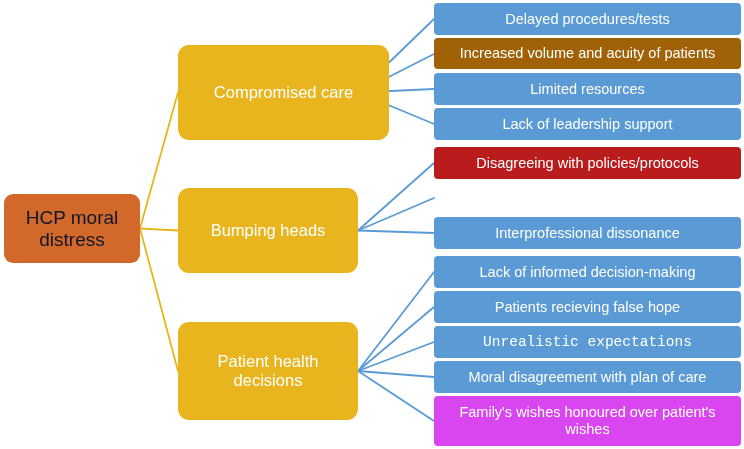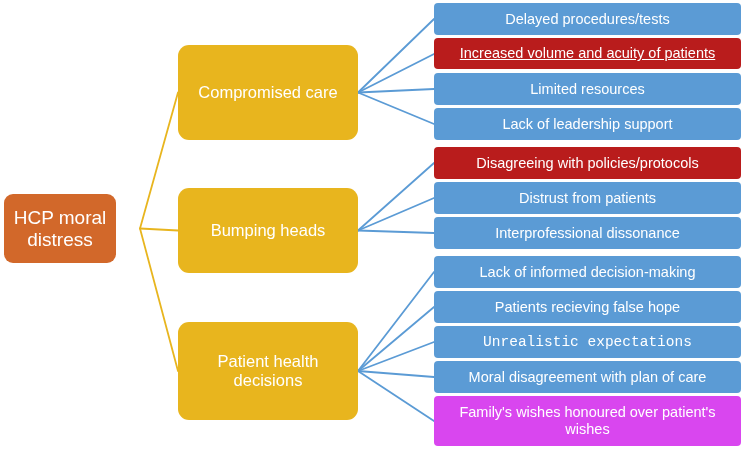--- a/index.html
+++ b/index.html
@@ -70,56 +70,53 @@
       <line x1="358" y1="230.5" x2="434" y2="163" stroke="#5B9BD5" stroke-width="1.8" stroke-linecap="round"></line>
       <line x1="358" y1="230.5" x2="434" y2="198" stroke="#5B9BD5" stroke-width="1.8" stroke-linecap="round"></line>
       <line x1="358" y1="230.5" x2="434" y2="233" stroke="#5B9BD5" stroke-width="1.8" stroke-linecap="round"></line>
       <line x1="358" y1="371" x2="434" y2="272" stroke="#5B9BD5" stroke-width="1.8" stroke-linecap="round"></line>
       <line x1="358" y1="371" x2="434" y2="307" stroke="#5B9BD5" stroke-width="1.8" stroke-linecap="round"></line>
       <line x1="358" y1="371" x2="434" y2="342" stroke="#5B9BD5" stroke-width="1.8" stroke-linecap="round"></line>
       <line x1="358" y1="371" x2="434" y2="377" stroke="#5B9BD5" stroke-width="1.8" stroke-linecap="round"></line>
       <line x1="358" y1="371" x2="434" y2="421" stroke="#5B9BD5" stroke-width="1.8" stroke-linecap="round"></line>
     </svg>
 
-  <div class="node node-root" style="left: 4px; top: 194px; width: 112px; height: 69px; background: rgb(210, 104, 42); color: #ffffff; justify-content: center;">
+  <div class="node node-root" style="left: 4px; top: 194px; width: 136px; height: 69px; background: rgb(210, 104, 42); color: #0f172a; justify-content: center;">
     <span class="node-label">HCP moral
 distress</span>
   </div>
 
-  <div class="node node-branch" style="left: 178px; top: 45px; width: 180px; height: 95px; background: rgb(232, 181, 30); color: rgb(255, 255, 255);">
+  <div class="node node-branch" style="left: 178px; top: 45px; width: 211px; height: 95px; background: rgb(232, 181, 30); color: rgb(255, 255, 255);">
     <span class="node-label">Compromised care</span>
   </div>
 
   <div class="node node-branch" style="left: 178px; top: 188px; width: 180px; height: 85px; background: rgb(232, 181, 30); color: rgb(255, 255, 255);">
     <span class="node-label">Bumping heads</span>
   </div>
 
   <div class="node node-branch" style="left: 178px; top: 322px; width: 180px; height: 98px; background: rgb(232, 181, 30); color: rgb(255, 255, 255);">
     <span class="node-label">Patient health
 decisions</span>
   </div>
 
   <div class="node node-leaf" style="left: 434px; top: 3px; width: 307px; height: 32px; background: rgb(91, 155, 213); color: rgb(255, 255, 255);">
     <span class="node-label">Delayed procedures/tests</span>
   </div>
-  <div class="node node-leaf" style="left: 434px; top: 38px; width: 307px; height: 31px; background: #b91c1c; color: rgb(255, 255, 255); text-decoration: underline;">
+  <div class="node node-leaf" style="left: 434px; top: 38px; width: 307px; height: 31px; background: #a16207; color: rgb(255, 255, 255);">
     <span class="node-label">Increased volume and acuity of patients</span>
   </div>
   <div class="node node-leaf" style="left: 434px; top: 73px; width: 307px; height: 32px; background: rgb(91, 155, 213); color: rgb(255, 255, 255);">
     <span class="node-label">Limited resources</span>
   </div>
   <div class="node node-leaf" style="left: 434px; top: 108px; width: 307px; height: 32px; background: rgb(91, 155, 213); color: rgb(255, 255, 255);">
     <span class="node-label">Lack of leadership support</span>
   </div>
 
   <div class="node node-leaf" style="left: 434px; top: 147px; width: 307px; height: 32px; background: #b91c1c; color: rgb(255, 255, 255);">
     <span class="node-label">Disagreeing with policies/protocols</span>
-  </div>
-  <div class="node node-leaf" style="left: 434px; top: 182px; width: 307px; height: 32px; background: rgb(91, 155, 213); color: rgb(255, 255, 255);">
-    <span class="node-label">Distrust from patients</span>
   </div>
   <div class="node node-leaf" style="left: 434px; top: 217px; width: 307px; height: 32px; background: rgb(91, 155, 213); color: rgb(255, 255, 255);">
     <span class="node-label">Interprofessional dissonance</span>
   </div>
 
   <div class="node node-leaf" style="left: 434px; top: 256px; width: 307px; height: 32px; background: rgb(91, 155, 213); color: rgb(255, 255, 255);">
     <span class="node-label">Lack of informed decision-making</span>
   </div>
   <div class="node node-leaf" style="left: 434px; top: 291px; width: 307px; height: 32px; background: rgb(91, 155, 213); color: rgb(255, 255, 255);">
     <span class="node-label">Patients recieving false hope</span>

